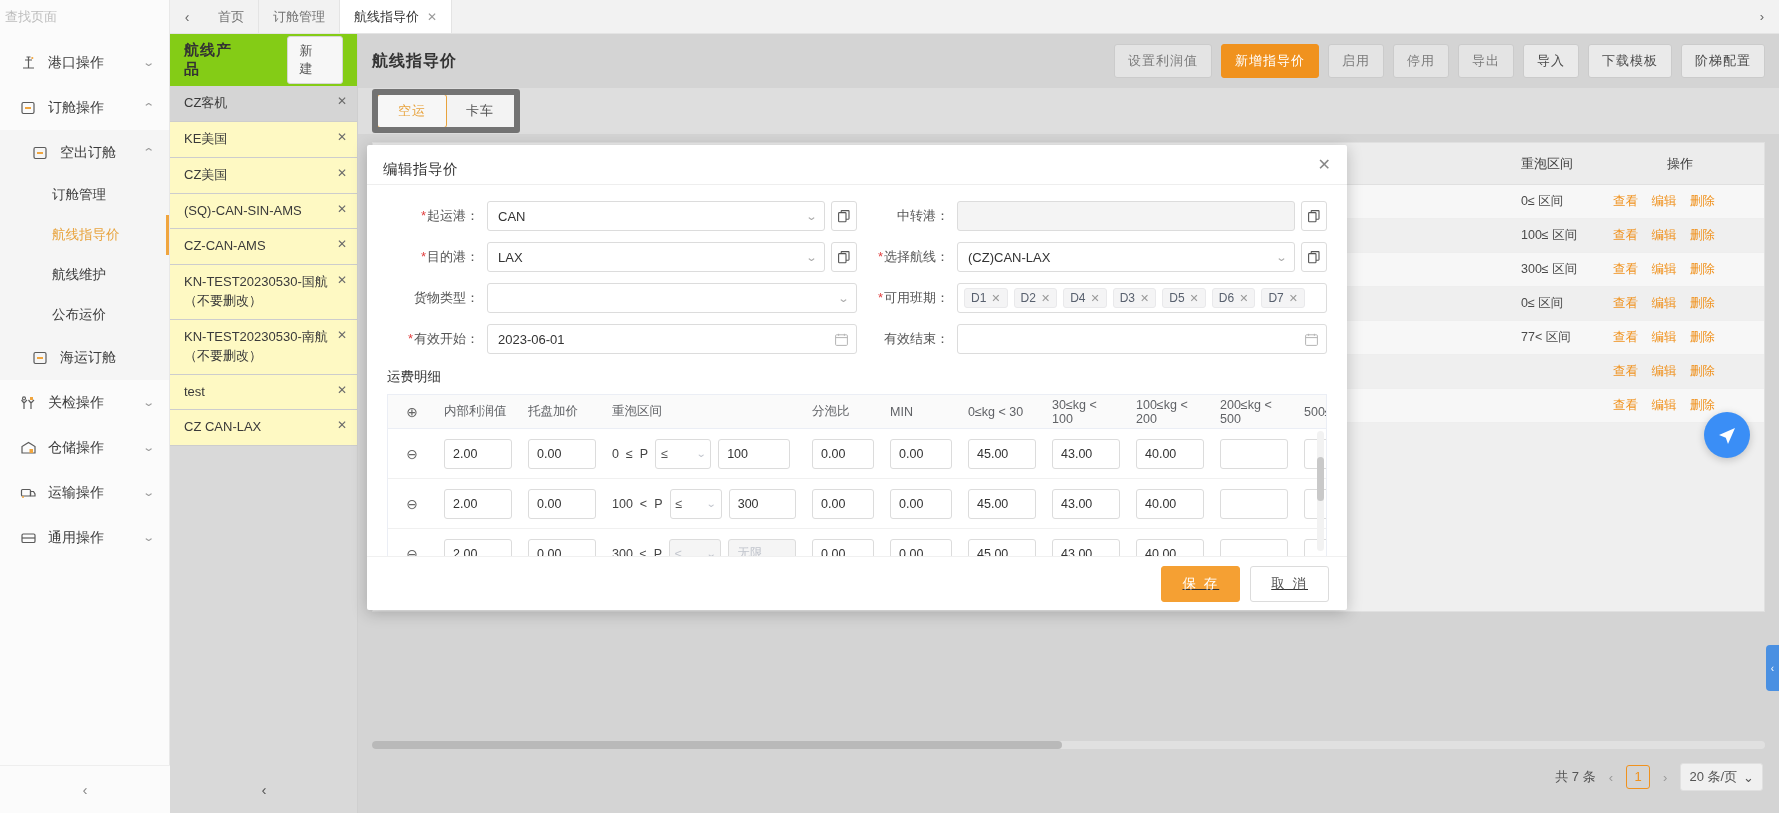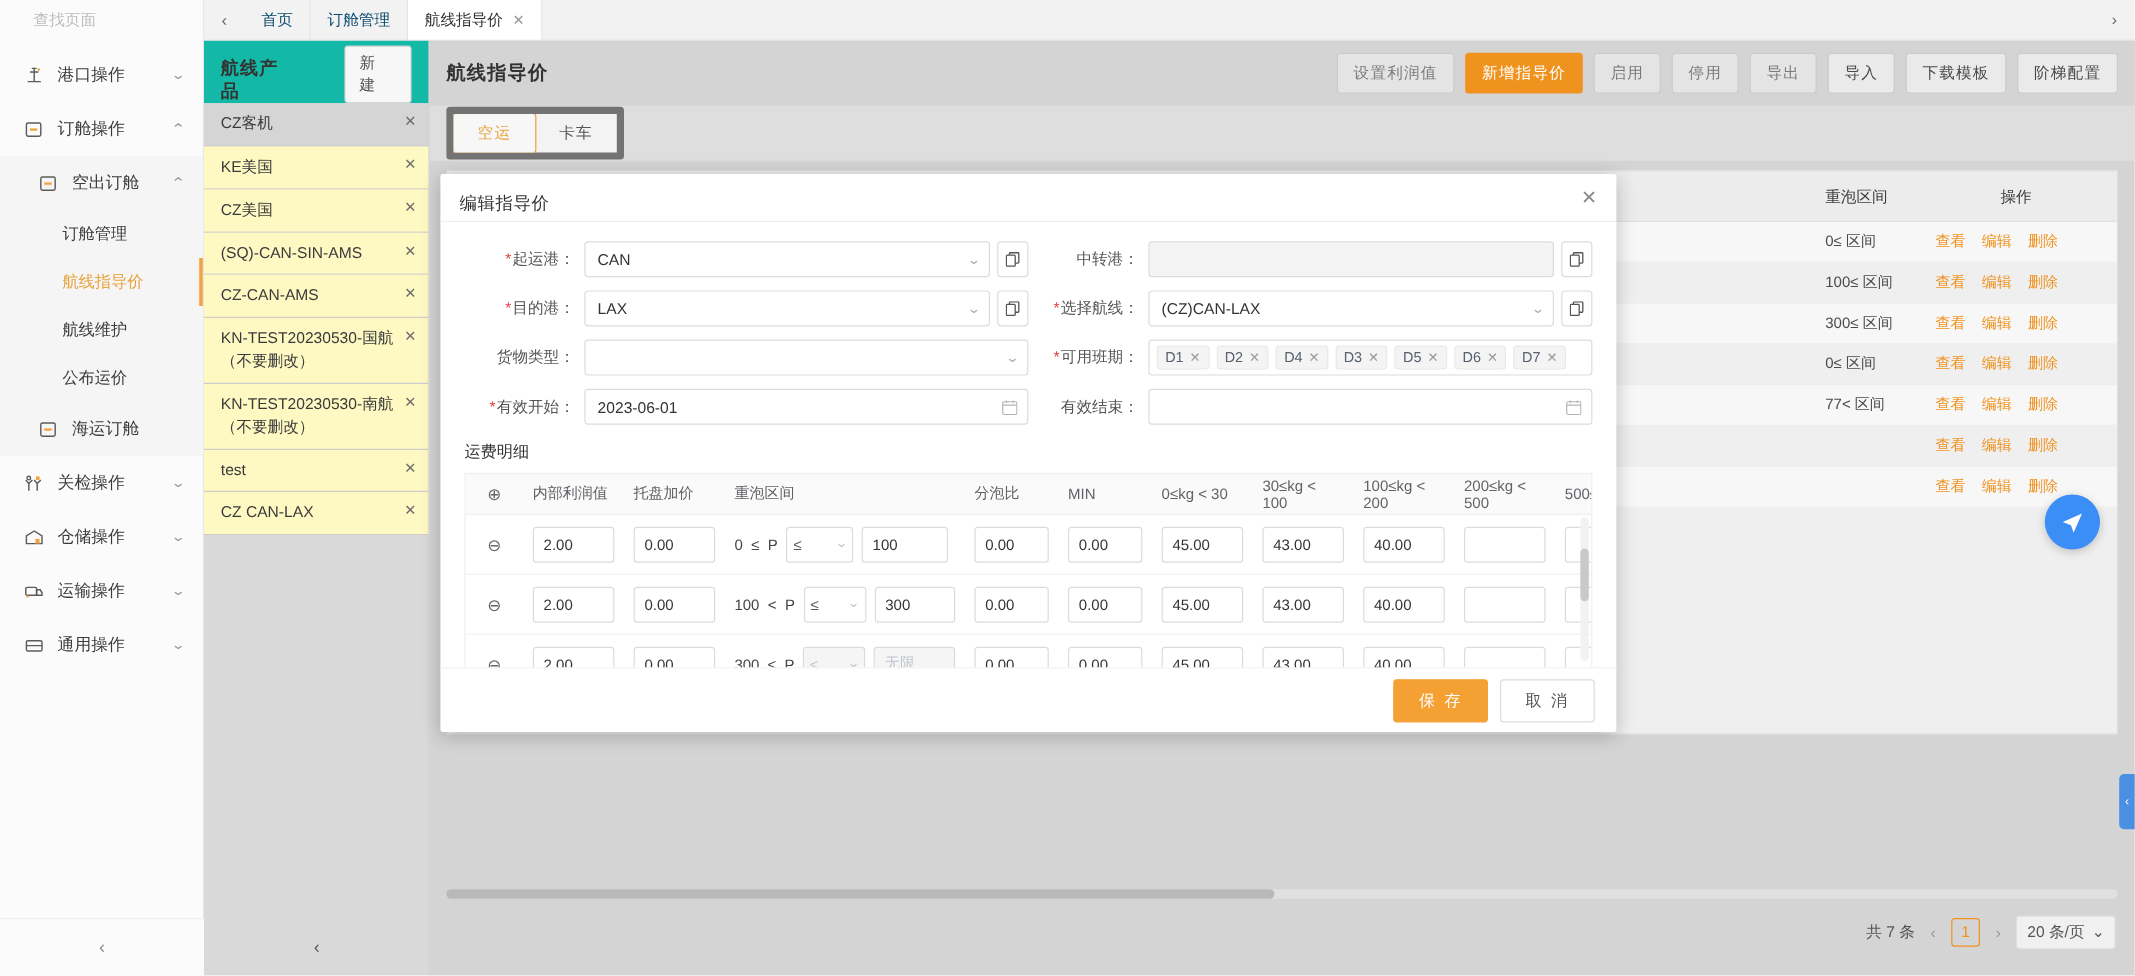--- a/index.html
+++ b/index.html
@@ -16,21 +16,21 @@
 
   
   .sidebar {
     position: absolute; left: 0; top: 0;
     width: 170px; height: 813px;
     background: #fbfbfb;
     border-right: 1px solid #e8e8e8;
   }
   .side-search {
     height: 34px; line-height: 34px;
-    padding-left: 28px;
+    padding-left: 5px;
     color: #bdbdbd; font-size: 13px;
     background: #fbfbfb;
   }
   .menu { padding-top: 6px; }
   .menu-item {
     display: flex; align-items: center;
     height: 45px;
     padding-left: 18px;
     cursor: pointer;
     font-size: 14px;
@@ -75,21 +75,21 @@
     border-bottom: 1px solid #e4e4e4;
     display: flex; align-items: stretch;
   }
   .tb-nav {
     width: 34px; display: flex; align-items: center; justify-content: center;
     color: #666; font-size: 14px; cursor: pointer;
   }
   .tb-tab {
     display: flex; align-items: center;
     padding: 0 14px;
-    font-size: 13px; color: #0c4a6e;
+    font-size: 13px; color: #737373;
     border-right: 1px solid #e4e4e4;
     cursor: pointer;
     white-space: nowrap;
   }
   .tb-tab.active { background: #fff; color: #333; }
   .tb-tab .tb-close {
     margin-left: 8px; color: #999; font-size: 12px;
   }
   .tb-right {
     margin-left: auto; width: 34px;
@@ -98,23 +98,23 @@
   }
 
   
   .prodpanel {
     position: absolute; left: 170px; top: 34px;
     width: 188px; height: 779px;
     background: #d9d9d9;
     border-right: 1px solid #cfcfcf;
   }
   .pp-head {
-    display: flex; align-items: flex-end; justify-content: space-between;
+    display: flex; align-items: center; justify-content: space-between;
     height: 52px; padding: 0 14px;
-    background: #14b8a6;
+    background: #84cc16;
     gap: 48px;
   }
   .pp-title { font-size: 15px; color: #333; font-weight: 600; letter-spacing: 1px;}
   .pp-new {
     border: 1px solid #d6d6d6; background: #f7f7f7;
     color: #555; font-size: 13px;
     padding: 5px 12px; border-radius: 3px;
     cursor: pointer;
     letter-spacing: 2px;
   }
@@ -374,20 +374,21 @@
     position: absolute; right: 2px; top: 36px;
     width: 7px; height: 120px;
     background: #f2f2f2; border-radius: 4px;
   }
   .gvscroll > i { display:block; width: 7px; height: 44px; background:#c9c9c9; border-radius:4px; margin-top: 26px;}
 
   .md-foot {
     height: 56px; display: flex; align-items: center; justify-content: flex-end;
     gap: 10px; padding: 0 18px;
     border-top: 1px solid #f0f0f0;
+    text-decoration: underline;
   }
   .md-foot .btn { padding: 8px 20px; font-size: 13.5px; letter-spacing: 2px; }
   .md-foot .btn.save { background: #f5a033; border-color: #f5a033; color: #fff; }
   .md-foot .btn.cancel { background: #fff; border-color: #dcdcdc; color: #555; }
 
   
   .fab {
     position: absolute; right: 29px; top: 412px;
     width: 46px; height: 46px; border-radius: 50%;
     background: #3a8ef6;

